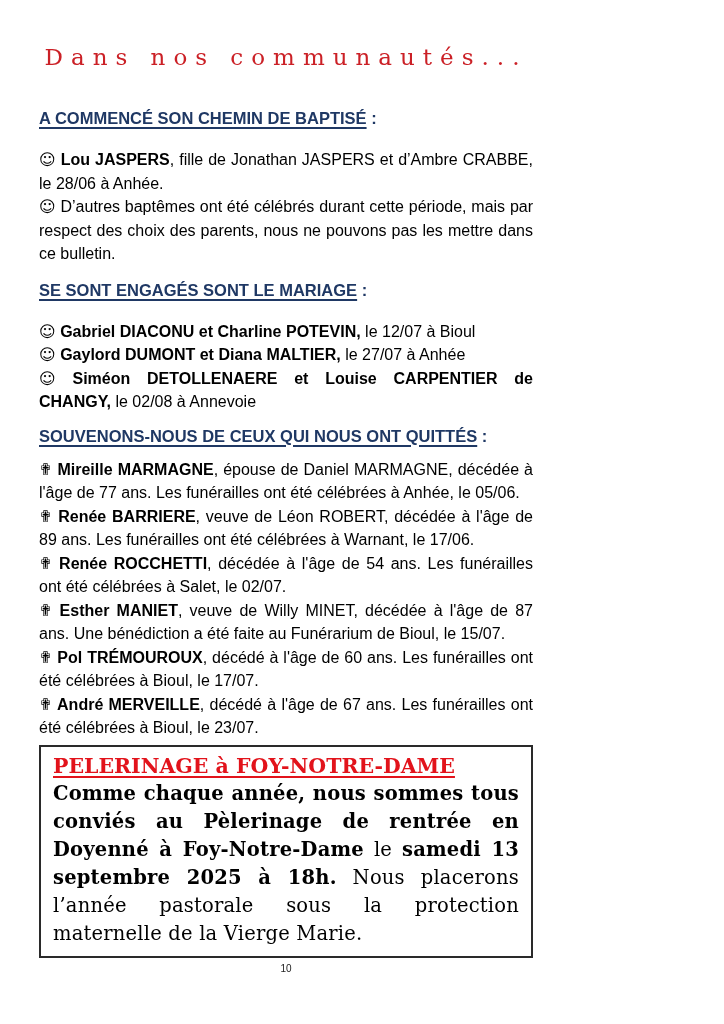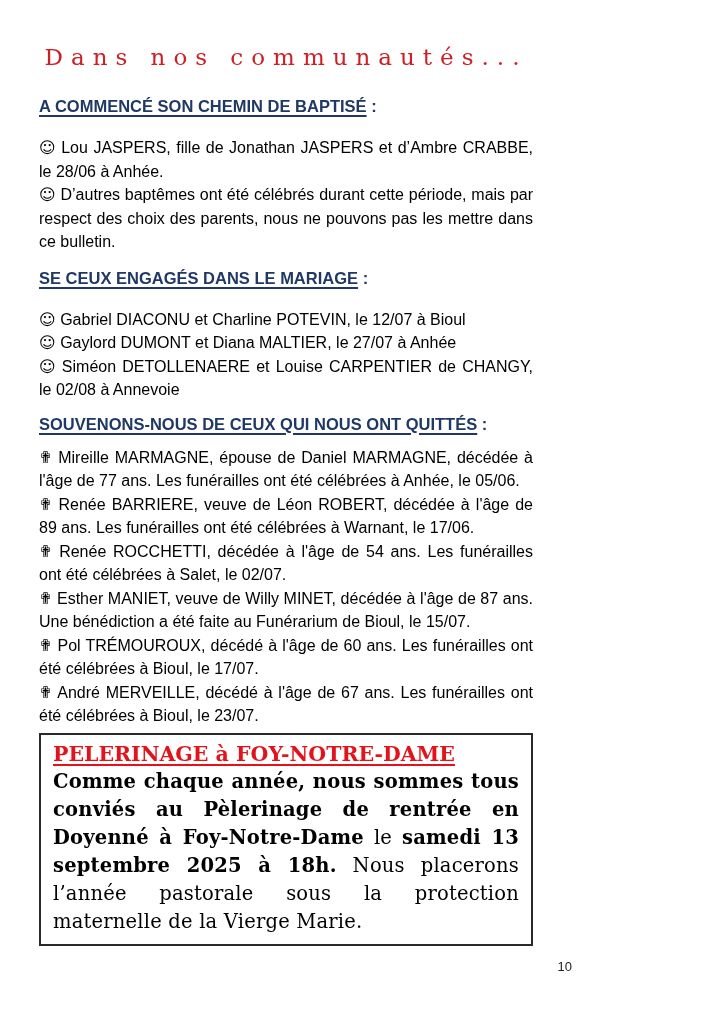--- a/index.html
+++ b/index.html
@@ -19,42 +19,42 @@
     text-align: center;
     font-family: "DejaVu Serif", serif;
     font-size: 23px;
     font-weight: 500;
     letter-spacing: 8px;
     color: #cb2026;
     line-height: 30px;
     white-space: nowrap;
   }
   .section-heading {
-    margin-top: 24px;
+    margin-top: 36px;
     font-weight: bold;
     font-size: 16.5px;
     color: #1f3864;
     line-height: 20px;
   }
   .section-heading .underlined {
     text-decoration: underline;
     text-decoration-thickness: 1.5px;
     text-underline-offset: 3px;
   }
   .section-heading.h-marriage { margin-top: 14px; }
   .section-heading.h-deceased { margin-top: 12px; }
   .para {
     margin: 0;
     text-align: justify;
     line-height: 23.5px;
   }
   .block-baptism { margin-top: 20px; }
   .block-marriage { margin-top: 20px; }
   .block-deceased { margin-top: 12px; }
-  .para b { font-weight: normal; }
+  .para b { font-weight: bold; }
   .glyph { font-family: "DejaVu Sans", sans-serif; }
   .pilgrimage-box {
     box-sizing: border-box;
     margin-top: 5px;
     border: 2px solid #2a2a2a;
     padding: 5px 12px 8px 12px;
     font-family: "DejaVu Serif", serif;
     font-size: 19.5px;
     line-height: 28px;
   }
@@ -77,40 +77,40 @@
   .departure-note {
     margin: 0;
     font-style: italic;
     text-align: left;
   }
   .page-number {
     position: absolute;
     left: 0;
     right: 0;
     bottom: 50px;
-    text-align: right;
-    font-size: 13px;
+    text-align: center;
+    font-size: 10px;
     color: #222222;
   }
 </style>
 </head>
 <body>
 
 <div class="page">
 
   <div class="doc-title">Dans nos communautés...</div>
 
   <div class="section-heading h-baptism"><span class="underlined">A COMMENCÉ SON CHEMIN DE BAPTISÉ</span><span> :</span></div>
 
   <div class="block-baptism">
     <p class="para"><span class="glyph">☺</span> <b>Lou JASPERS</b><span>, fille de Jonathan JASPERS et d’Ambre CRABBE, le 28/06 à Anhée.</span></p>
     <p class="para"><span class="glyph">☺</span> <span>D’autres baptêmes ont été célébrés durant cette période, mais par respect des choix des parents, nous ne pouvons pas les mettre dans ce bulletin.</span></p>
   </div>
 
-  <div class="section-heading h-marriage"><span class="underlined">SE CEUX ENGAGÉS DANS LE MARIAGE</span><span> :</span></div>
+  <div class="section-heading h-marriage"><span class="underlined">SE SONT ENGAGÉS SONT LE MARIAGE</span><span> :</span></div>
 
   <div class="block-marriage">
     <p class="para"><span class="glyph">☺</span> <b>Gabriel DIACONU et Charline POTEVIN,</b><span> le 12/07 à Bioul</span></p>
     <p class="para"><span class="glyph">☺</span> <b>Gaylord DUMONT et Diana MALTIER,</b><span> le 27/07 à Anhée</span></p>
     <p class="para"><span class="glyph">☺</span> <b>Siméon DETOLLENAERE et Louise CARPENTIER de CHANGY,</b><span> le 02/08 à Annevoie</span></p>
   </div>
 
   <div class="section-heading h-deceased"><span class="underlined">SOUVENONS-NOUS DE CEUX QUI NOUS ONT QUITTÉS</span><span> :</span></div>
 
   <div class="block-deceased">

